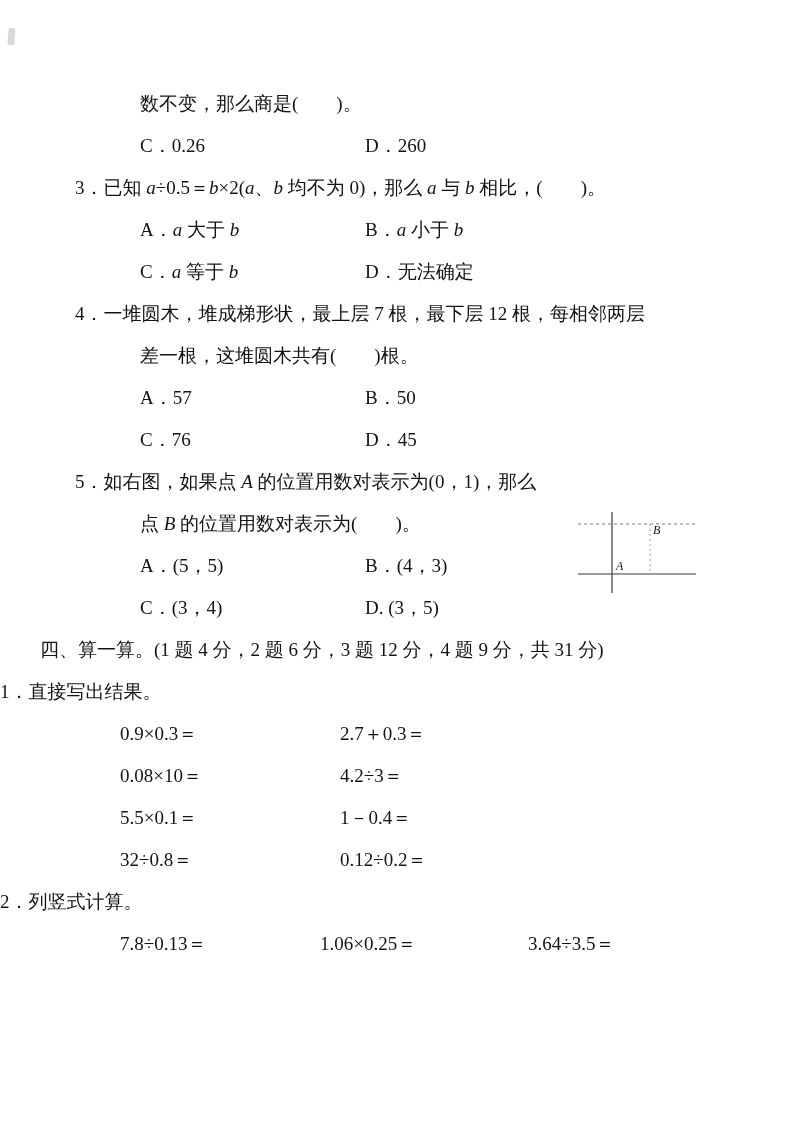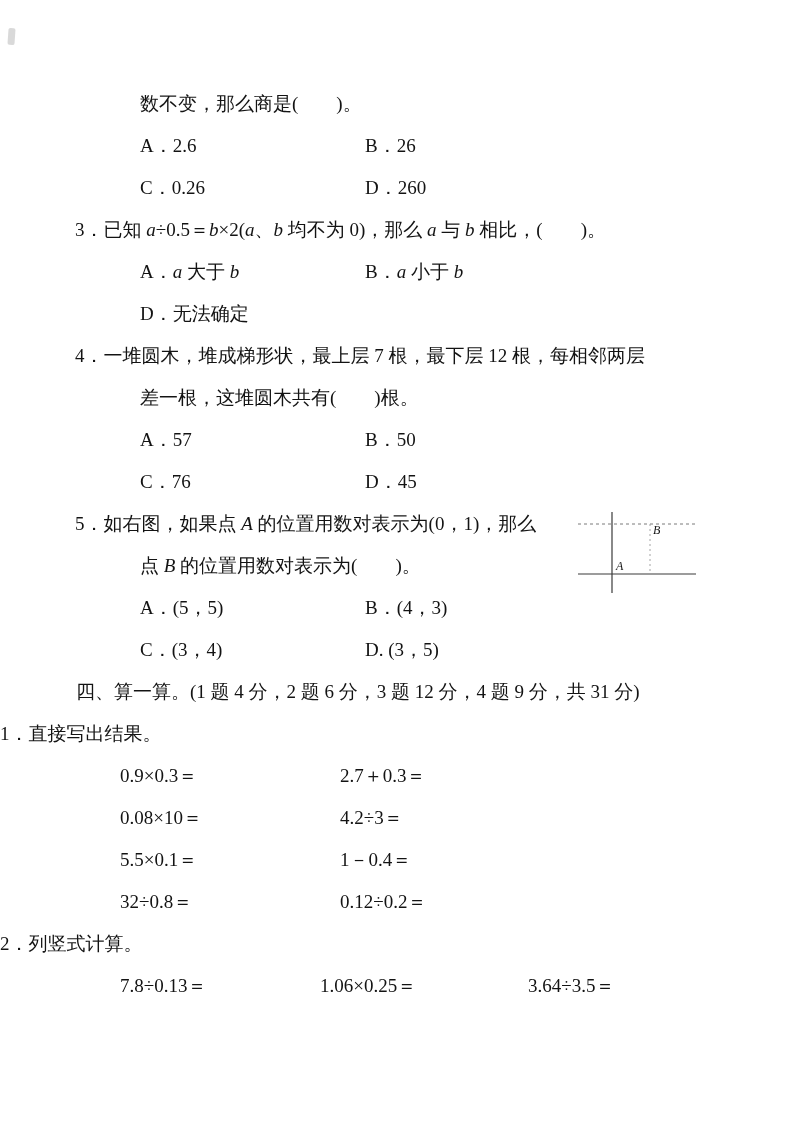--- a/index.html
+++ b/index.html
@@ -16,21 +16,21 @@
   .content { position:absolute; top:83px; left:0; right:0; }
   .line {
     position:relative;
     height:42px;
     display:flex;
     align-items:center;
     white-space:pre;
   }
   .ind-q   { padding-left:75px; }  
   .ind-c   { padding-left:140px; }  
-  .ind-sec { padding-left:76px;font-family:Liberation Serif, serif; }  
+  .ind-sec { padding-left:40px;font-family:Liberation Serif, serif; }  
   .ind-sub { }  
   .ind-e   { padding-left:120px; }  
   .optcol  { display:inline-block; width:225px; }
   .calccol { display:inline-block; width:220px; }
   .vcol1   { display:inline-block; width:200px; }
   .vcol2   { display:inline-block; width:208px; }
   .var     { font-style:italic; }
   .figure  { position:absolute; left:578px; top:512px; width:118px; height:81px; }
   .artifact {
     position:absolute; left:8px; top:28px; width:7px; height:17px;
@@ -44,36 +44,33 @@
 <div class="page">
 
   <div class="artifact"></div>
 
   <div class="content">
 
     <div class="line ind-c">
       <span>数不变，那么商是(        )。</span>
     </div>
     <div class="line ind-c">
-      <span class="optcol">A．2.6</span>
-      <span>B．26</span>
-    </div>
-    <div class="line ind-c">
       <span class="optcol">C．0.26</span>
       <span>D．260</span>
     </div>
 
     <div class="line ind-q">
       <span><span>3．已知 </span><span class="var">a</span><span>÷0.5＝</span><span class="var">b</span><span>×2(</span><span class="var">a</span><span>、</span><span class="var">b</span><span> 均不为 0)，那么 </span><span class="var">a</span><span> 与 </span><span class="var">b</span><span> 相比，(        )。</span></span>
     </div>
     <div class="line ind-c">
       <span class="optcol"><span>A．</span><span class="var">a</span><span> 大于 </span><span class="var">b</span></span>
       <span><span>B．</span><span class="var">a</span><span> 小于 </span><span class="var">b</span></span>
     </div>
     <div class="line ind-c">
+      <span class="optcol"><span>C．</span><span class="var">a</span><span> 等于 </span><span class="var">b</span></span>
       <span>D．无法确定</span>
     </div>
 
     <div class="line ind-q">
       <span>4．一堆圆木，堆成梯形状，最上层 7 根，最下层 12 根，每相邻两层</span>
     </div>
     <div class="line ind-c">
       <span>差一根，这堆圆木共有(        )根。</span>
     </div>
     <div class="line ind-c">

